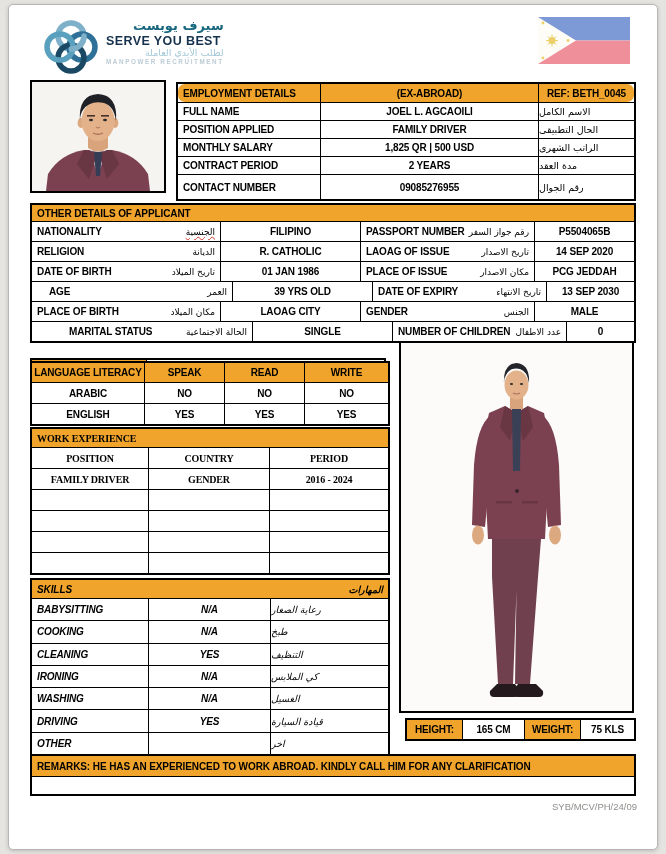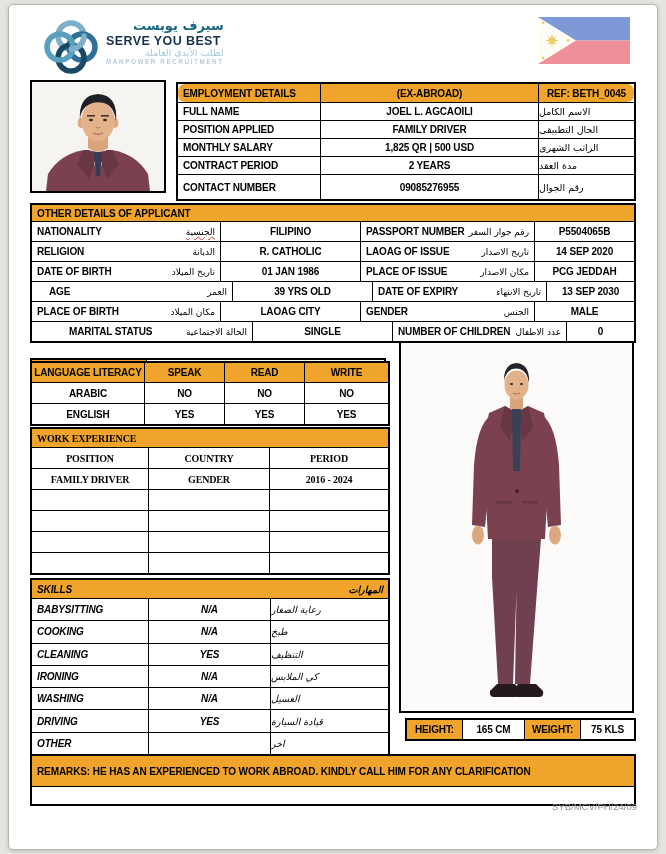--- a/index.html
+++ b/index.html
@@ -367,19 +367,19 @@
 <div class="abs tbl" style="left:405px; top:718px; width:231px;">
   <div class="row" style="grid-template-columns:55px 62px 56px 1fr; height:19px;">
     <div class="val hdr">HEIGHT:</div>
     <div class="val">165 CM</div>
     <div class="val hdr">WEIGHT:</div>
     <div class="val">75 KLS</div>
   </div>
 </div>
 
 <div class="abs tbl" style="left:30px; top:754px; width:606px;">
-  <div class="bar" style="height:30px; justify-content:flex-start; font-size:10px;">REMARKS: HE HAS AN EXPERIENCED TO WORK ABROAD. KINDLY CALL HIM FOR ANY CLARIFICATION</div>
+  <div class="bar" style="height:20px; justify-content:flex-start; font-size:10px;">REMARKS: HE HAS AN EXPERIENCED TO WORK ABROAD. KINDLY CALL HIM FOR ANY CLARIFICATION</div>
   <div class="row" style="height:17px;">
       <div></div>
     </div>
 </div>
 
 <div class="abs ref" style="left:400px; top:801px; width:237px;">SYB/MCV/PH/24/09</div>
 
 </body></html>

